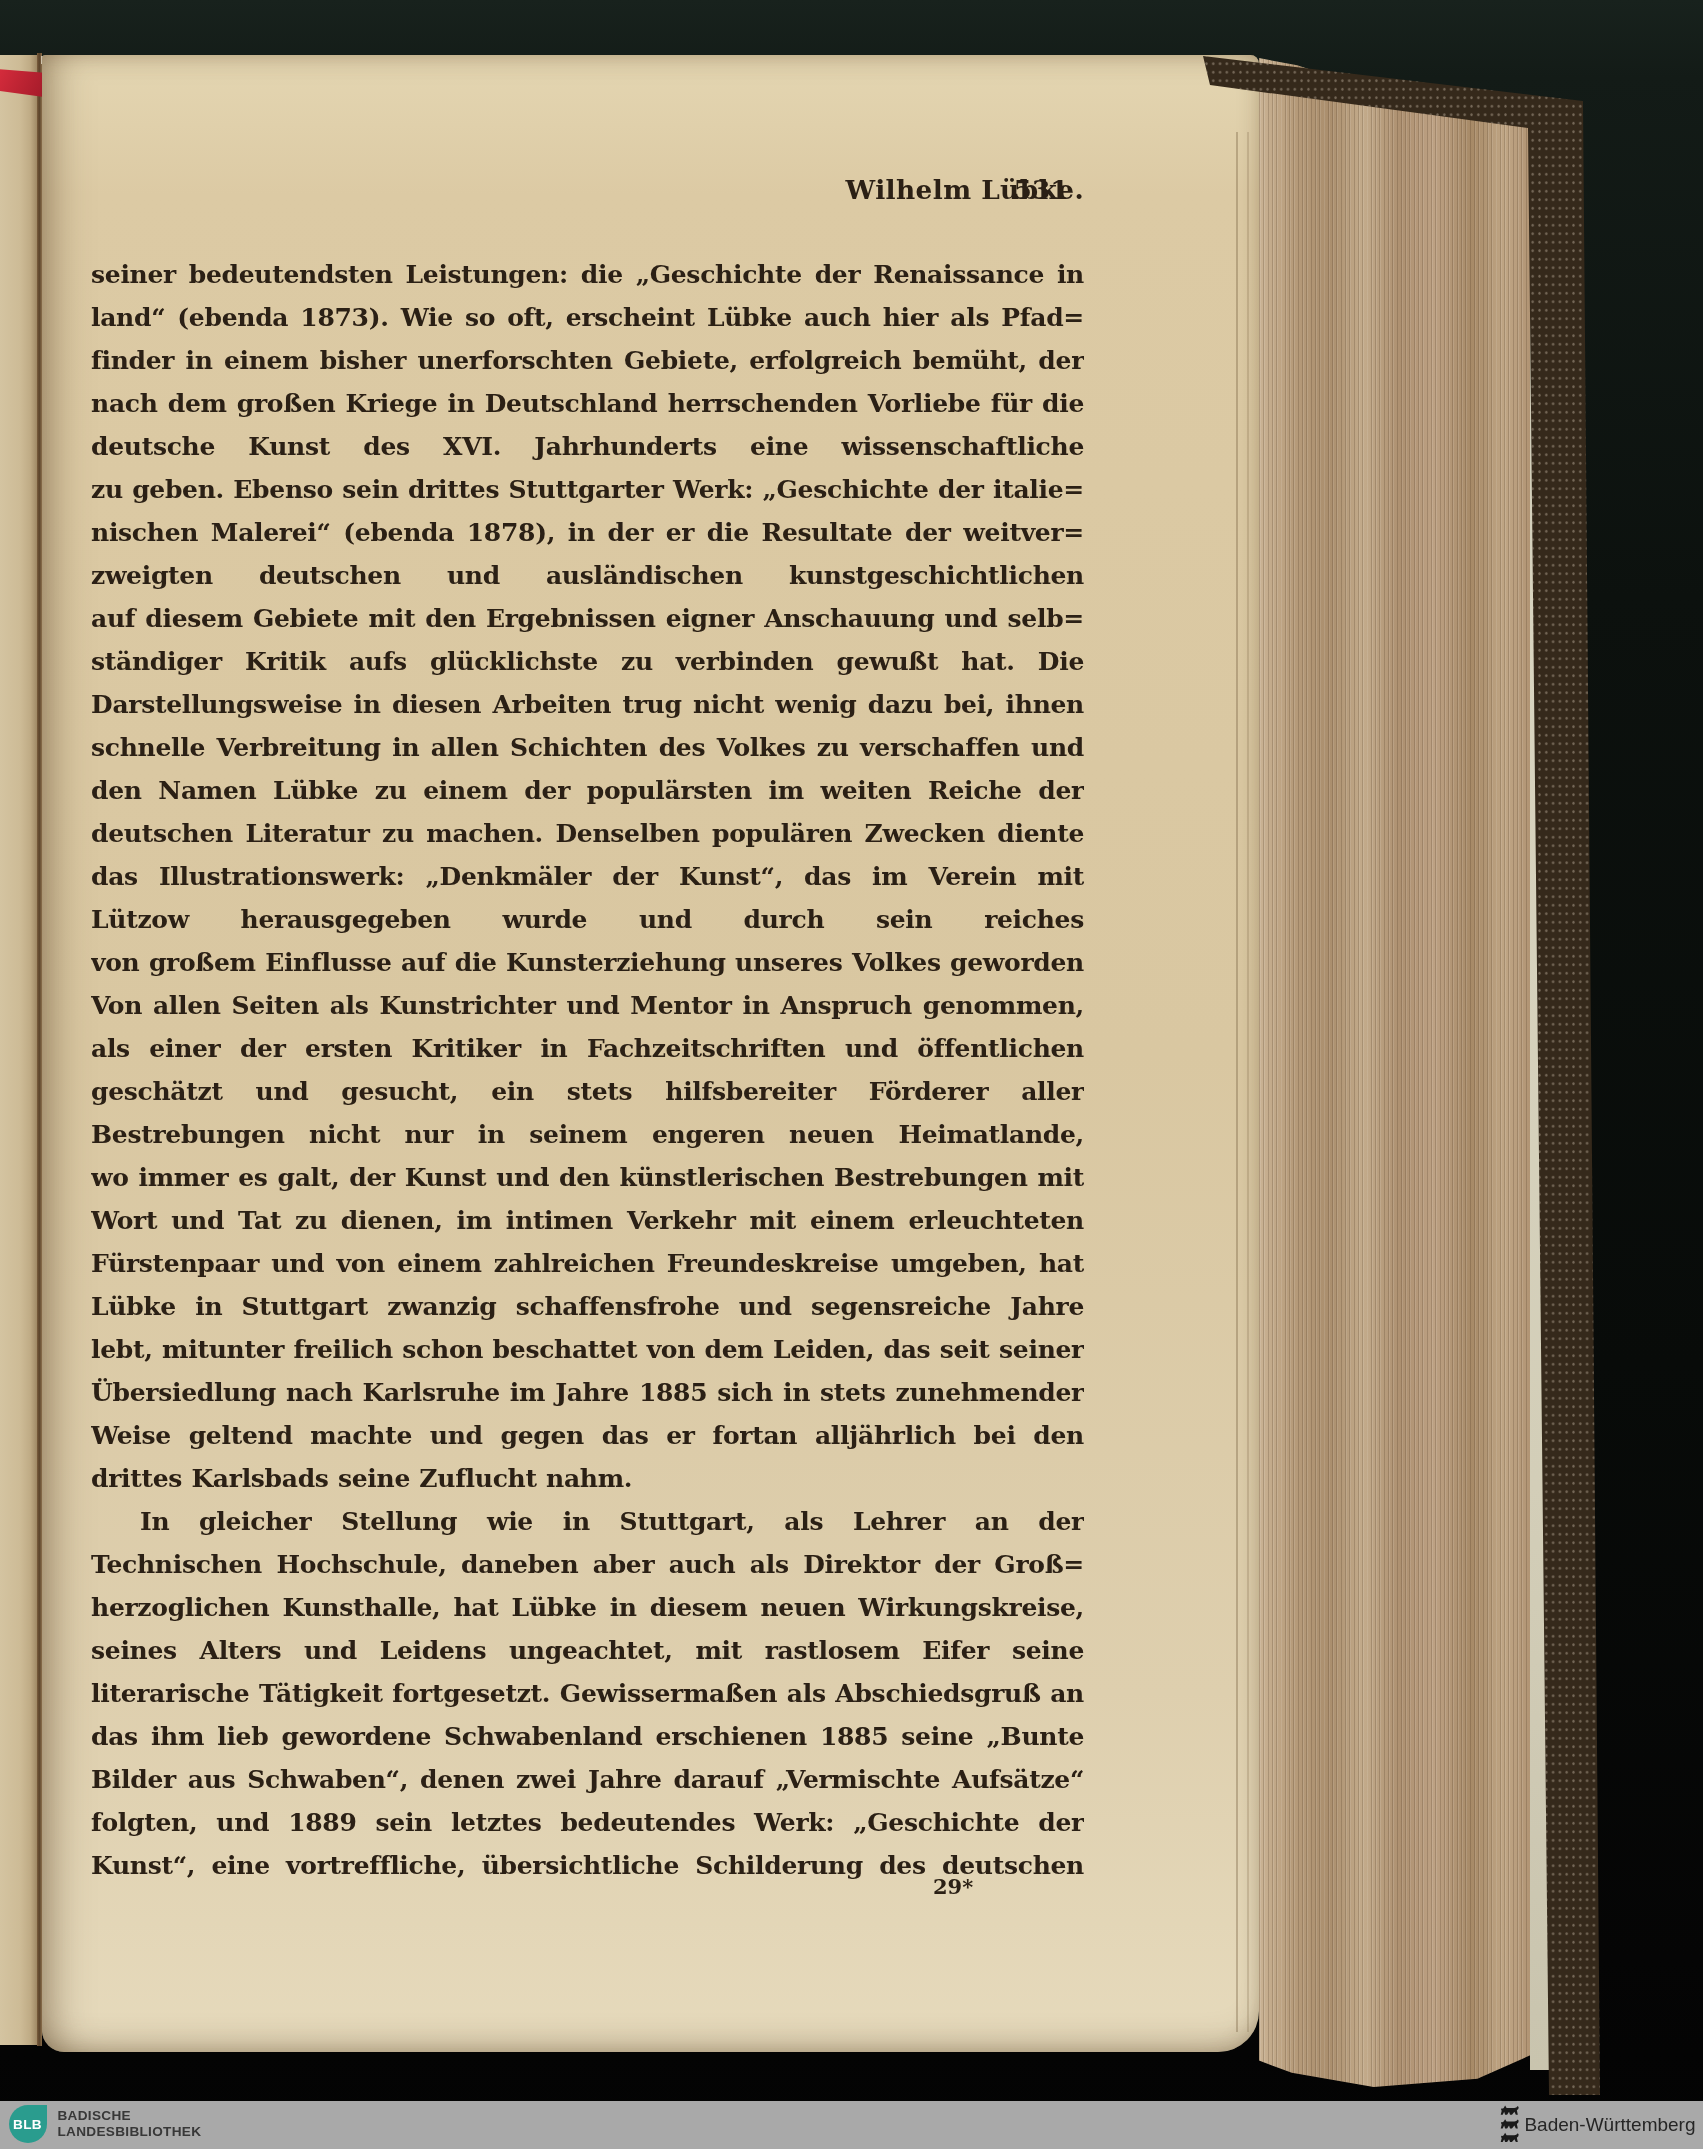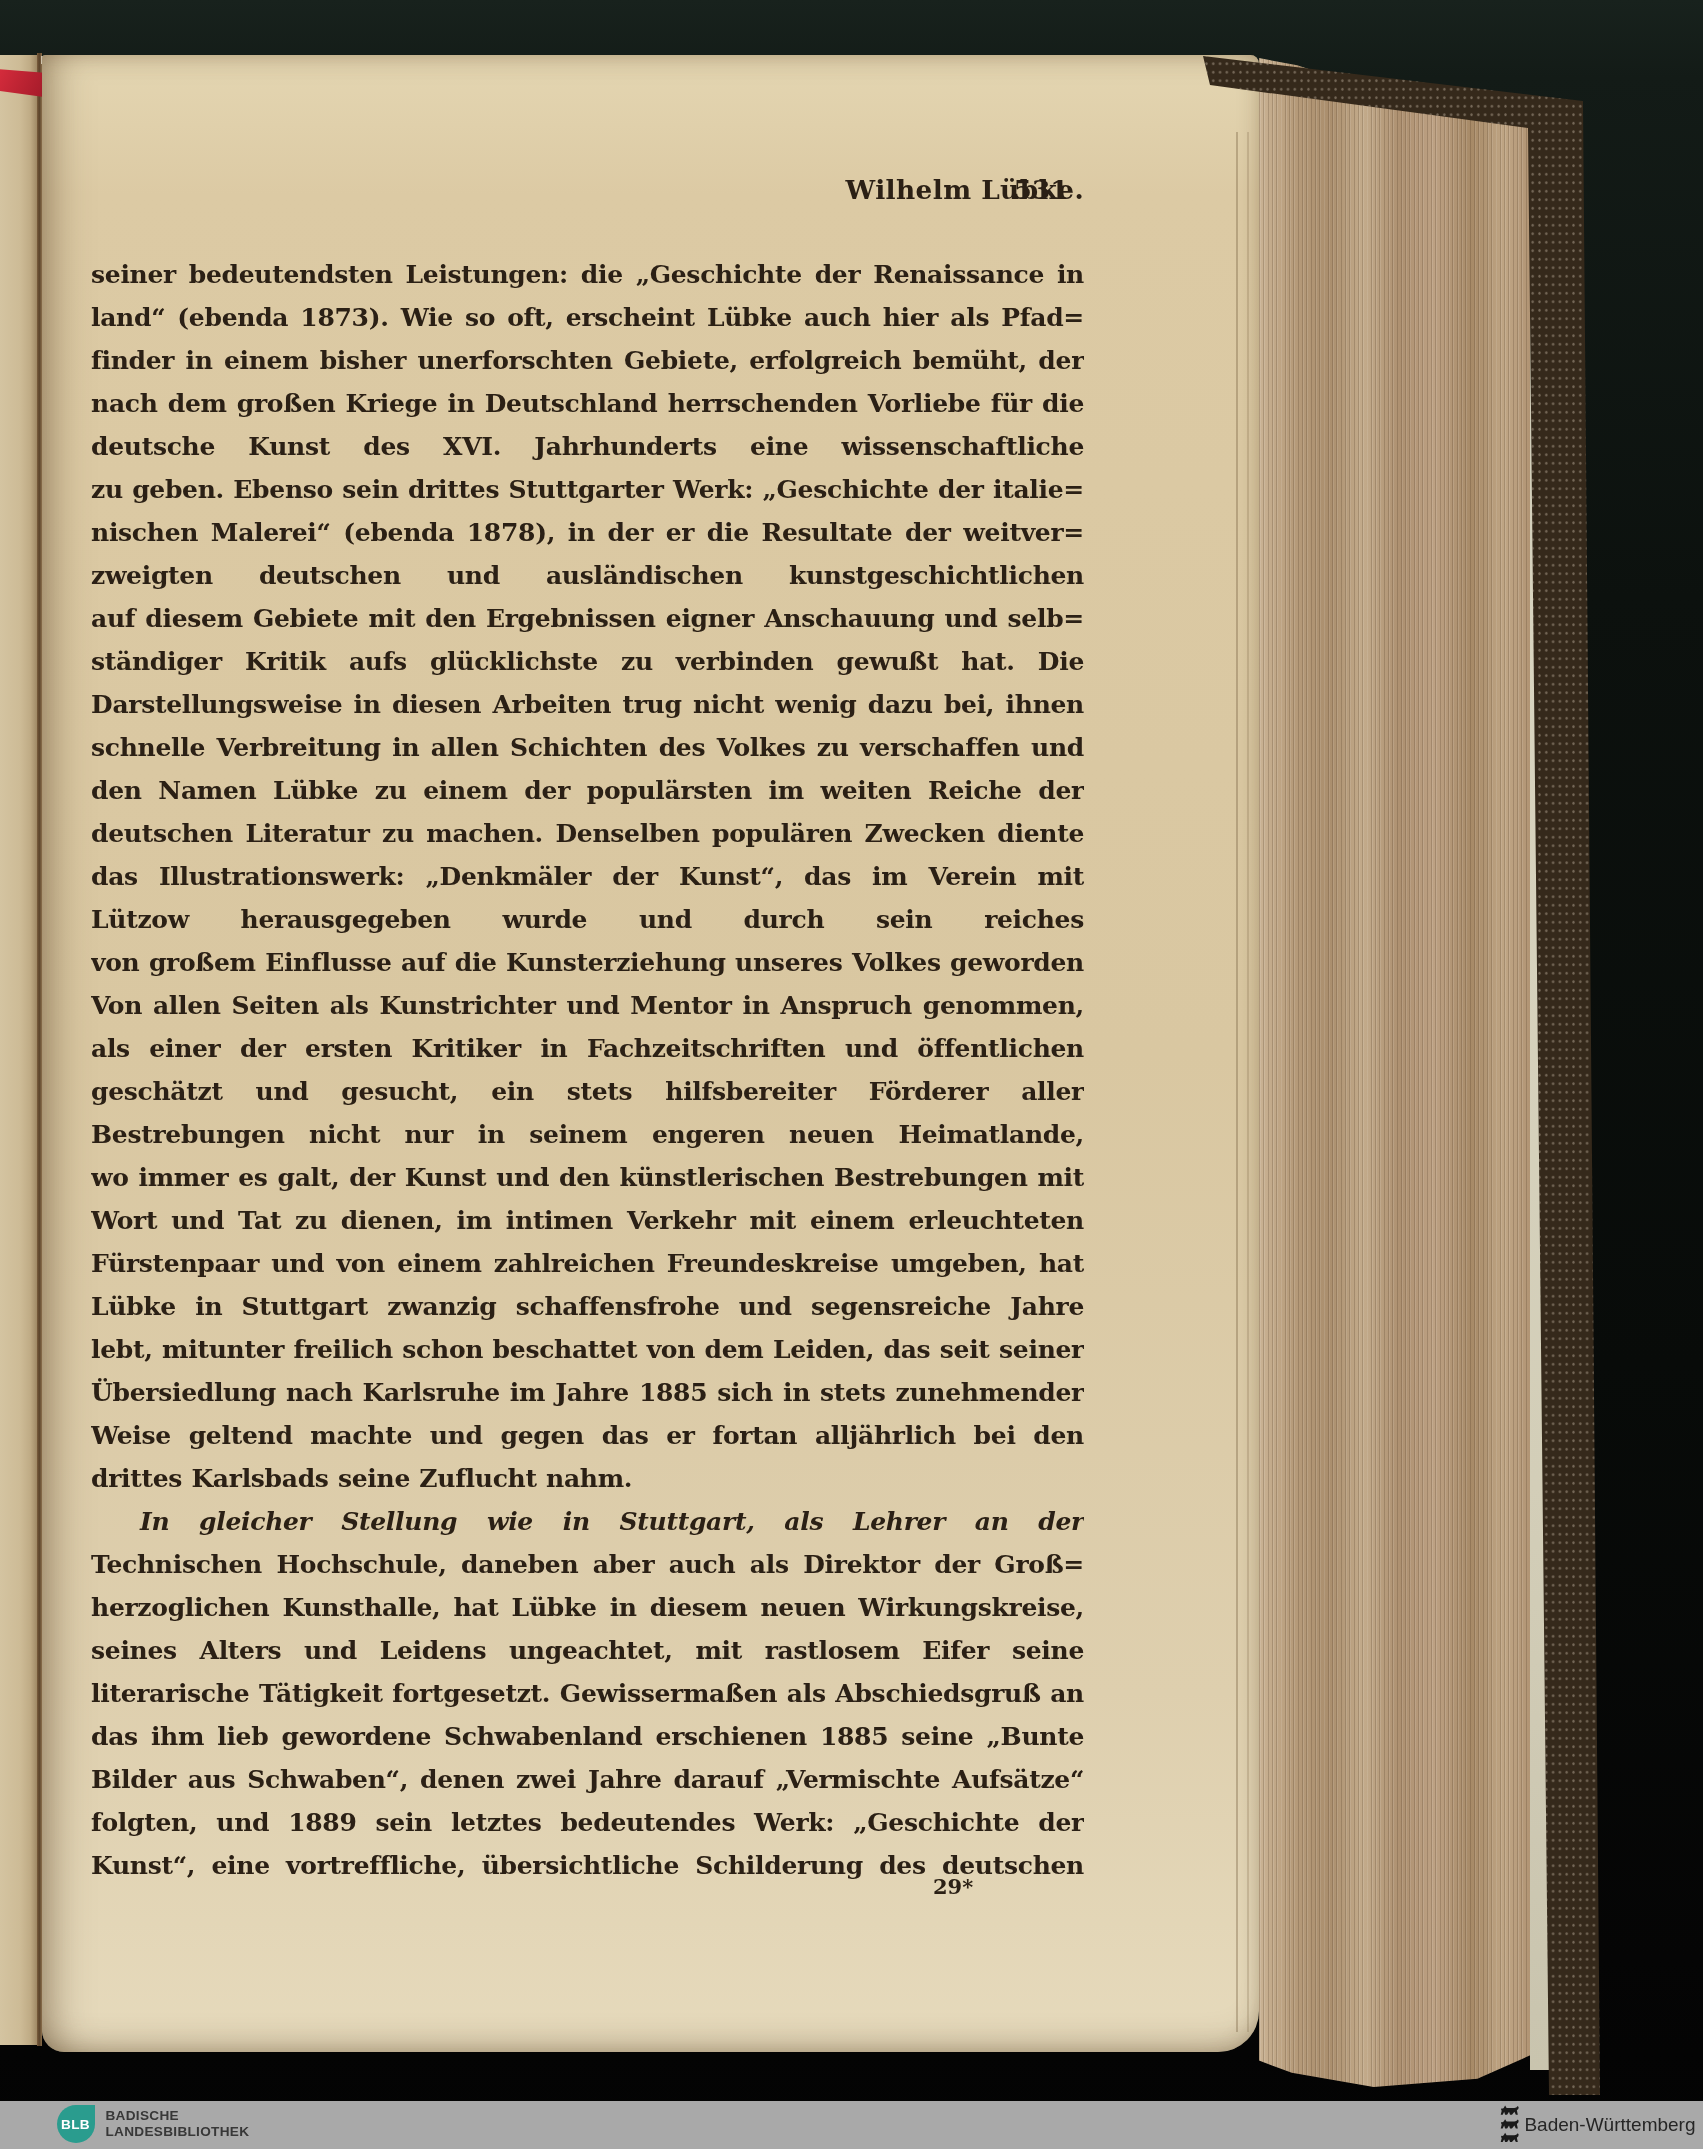--- a/index.html
+++ b/index.html
@@ -47,21 +47,21 @@
     font-size:26.4px;font-weight:bold;letter-spacing:0.4px;
   }
   .page-number{position:absolute;right:15.3px;top:0;font-size:26.4px;font-weight:bold;}
   .text-block{position:absolute;left:49px;top:198px;width:993px;color:#2b2015;}
   .line{
     height:43px;line-height:43px;font-size:25px;font-weight:bold;
     letter-spacing:-0.3px;word-spacing:0.9px;overflow:hidden;
     text-align:justify;text-align-last:justify;
   }
   .line.no-j{text-align:left;text-align-last:left;}
-  .line.ind{padding-left:49px;font-style:italic;}
+  .line.ind{padding-left:49px;}
   .signature-mark{
     position:absolute;left:891px;top:1819px;font-size:21px;font-weight:bold;color:#2b2015;
   }
   
   .fore-edge{
     position:absolute;left:1259px;top:53px;width:273px;height:2034px;
     background:
       repeating-linear-gradient(90deg,rgba(60,40,20,.20) 0 0.9px,rgba(255,255,255,.10) 0.9px 1.7px,rgba(0,0,0,0) 1.7px 4.3px),
       linear-gradient(90deg,#cab394 0%,#b79c7b 12%,#aa8e6d 26%,#c3ab8b 38%,#ad9070 52%,#bda183 64%,#a78a67 78%,#c0a685 90%,#b09373 100%);
     clip-path:polygon(0 .25%,14% .6%,32% 1.4%,62% 2.4%,100% 3.3%,100% 98.4%,80% 99.6%,42% 100%,12% 99.3%,0 98.7%);
@@ -79,21 +79,21 @@
   }
   
   .footer-bar{
     position:absolute;left:0;bottom:0;width:1704px;height:48px;background:#a9a9a9;
     font-family:"Liberation Sans","DejaVu Sans",sans-serif;
   }
   .blb-group{position:absolute;left:8.5px;top:4.3px;display:flex;align-items:center;}
   .blb-logo{
     width:38px;height:38px;background:#2a9c8e;border-radius:50% 0 50% 50%;
     display:flex;align-items:center;justify-content:center;
-    color:#fff;font-size:13.6px;font-weight:bold;letter-spacing:0.3px;margin-left:48px;
+    color:#fff;font-size:13.6px;font-weight:bold;letter-spacing:0.3px;
   }
   .blb-name{margin-left:11px;color:#383838;font-weight:bold;font-size:13.6px;line-height:16px;letter-spacing:0.3px;}
   .bw-group{position:absolute;right:8.5px;top:3.4px;display:flex;align-items:center;gap:0;}
   .bw-lions{width:27px;height:41px;}
   .bw-label{color:#262626;font-size:19px;}
 </style>
 </head>
 <body>
 
 <div class="scene">

